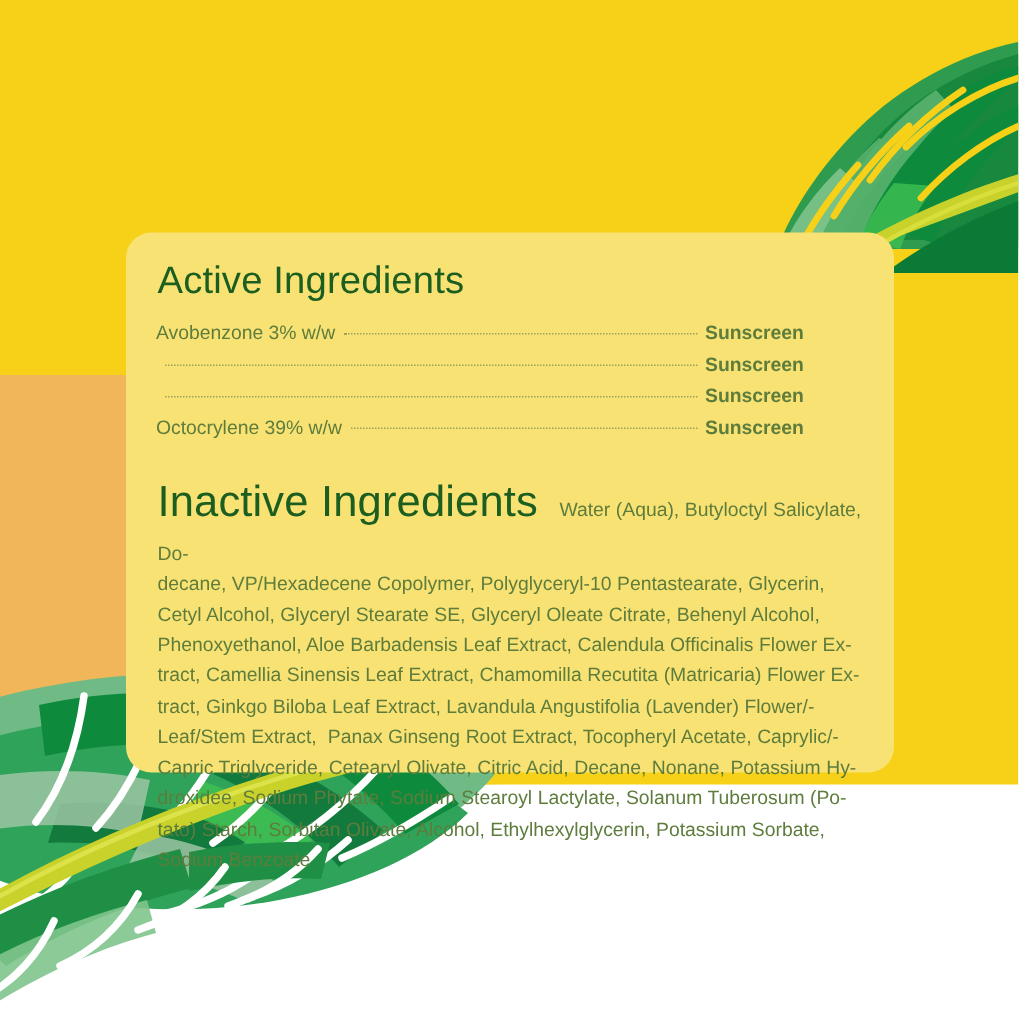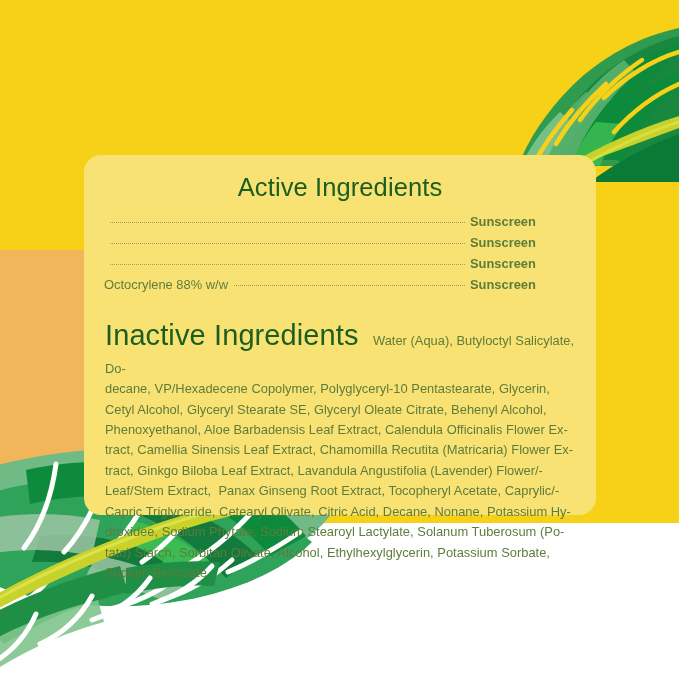--- a/index.html
+++ b/index.html
@@ -38,21 +38,21 @@
     border-radius: 17px;
     box-sizing: border-box;
     padding: 18px 20px 12px 20px;
     z-index: 5;
   }
 
   
   .active-head {
     display: flex;
     align-items: baseline;
-    justify-content: center;
+    justify-content: space-between;
     padding: 0 1px 0 1px;
   }
   .h-title {
     font-size: 25.5px;
     color: #1C5E20;
     letter-spacing: 0.1px;
     line-height: 1.1;
     white-space: nowrap;
   }
   .h-purpose {
@@ -258,36 +258,37 @@
 
   <div class="card">
 
     <div class="active-head">
       <div class="h-title">Active Ingredients</div>
     </div>
 
     <div class="active-rows">
 
       <div class="ing-row">
+        <span class="ing-name">Avobenzone 3% w/w</span>
         <span class="ing-leader"></span>
         <span class="ing-purpose">Sunscreen</span>
       </div>
 
       <div class="ing-row">
         <span class="ing-leader"></span>
         <span class="ing-purpose">Sunscreen</span>
       </div>
 
       <div class="ing-row">
         <span class="ing-leader"></span>
         <span class="ing-purpose">Sunscreen</span>
       </div>
 
       <div class="ing-row">
-        <span class="ing-name">Octocrylene 88% w/w</span>
+        <span class="ing-name">Octocrylene 39% w/w</span>
         <span class="ing-leader"></span>
         <span class="ing-purpose">Sunscreen</span>
       </div>
 
     </div>
 
     <div class="inactive-block">
       <div class="inactive-text"><span class="inactive-title">Inactive Ingredients</span><span class="inactive-title-sp">&nbsp;&nbsp;</span><span>Water (Aqua), Butyloctyl Salicylate, Do-
 decane, VP/Hexadecene Copolymer, Polyglyceryl-10 Pentastearate, Glycerin,
 Cetyl Alcohol, Glyceryl Stearate SE, Glyceryl Oleate Citrate, Behenyl Alcohol,

